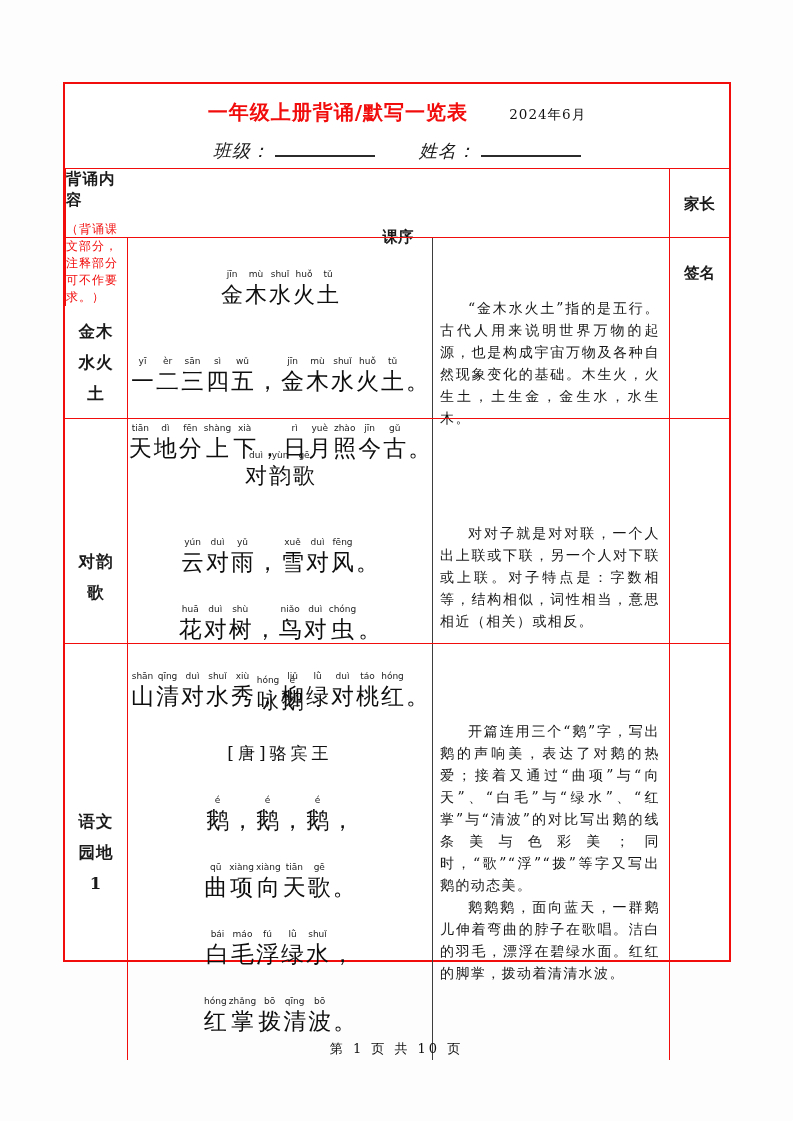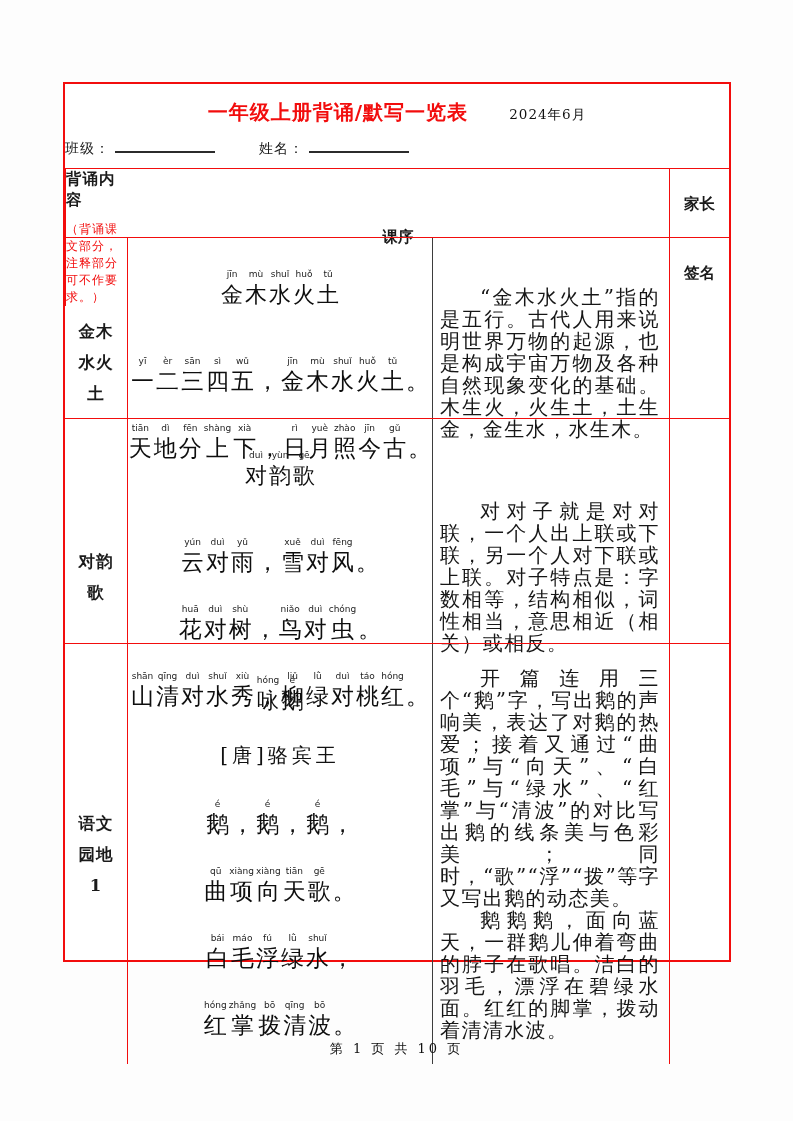--- a/index.html
+++ b/index.html
@@ -24,21 +24,21 @@
     grid-template-rows:84px 69px 181px 225px 1fr;
   }
   
   .title-block{padding-top:15px;}
   .title-line{text-align:center;}
   .doc-title{
     color:var(--red);font-weight:bold;font-size:20px;letter-spacing:1px;
     font-family:"DejaVu Sans","Liberation Sans",sans-serif;
   }
   .doc-date{font-size:13.5px;margin-left:36px;color:#111;letter-spacing:1px;}
-  .class-line{margin-top:13px;font-size:14px;letter-spacing:1px;}
+  .class-line{margin-top:13px;text-align:center;font-size:18px;letter-spacing:1px;font-style:italic;}
   .blank{
     display:inline-block;width:100px;height:1em;
     border-bottom:2px solid #2b2b2b;margin-left:5px;
   }
   .blank.first{margin-right:44px;}
   
   .row{display:grid;border-top:1.5px solid var(--red);}
   .header-row{grid-template-columns:62px 542px 1fr;}
   .content-row{grid-template-columns:62px 305px 237px 1fr;}
   .cell{min-width:0;}
@@ -76,29 +76,29 @@
   .poem-title{margin-bottom:3px;}
   .poem-line{margin:20px 0;white-space:nowrap;}
   .syl{display:inline-flex;flex-direction:column;align-items:center;padding:0 1px;}
   .py{
     font-family:"DejaVu Sans","Liberation Sans",sans-serif;
     font-size:9px;line-height:11px;height:11px;color:#1c1c1c;white-space:nowrap;
   }
   .hz{font-size:23px;line-height:29px;color:#0e0e0e;}
   .poem-title .hz{font-size:22px;}
   .punct .py{visibility:hidden;}
-  .poem-author{font-size:20px;letter-spacing:4px;margin:7px 0 3px;color:#111;}
+  .poem-author{font-size:17px;letter-spacing:4px;margin:7px 0 3px;color:#111;}
   
   .note-cell{
     display:flex;flex-direction:column;justify-content:center;
     padding:6px 9px 6px 7px;
   }
   .note-cell div{
     text-indent:2em;text-align:justify;
-    font-size:20px;line-height:22px;letter-spacing:1.4px;color:#161616;
+    font-size:14px;line-height:22px;letter-spacing:1.4px;color:#161616;
   }
   
   .footer{
     position:absolute;left:0;right:0;top:1040px;text-align:center;
     font-size:13px;letter-spacing:3px;color:#111;
   }
 </style>
 </head>
 <body>
 

